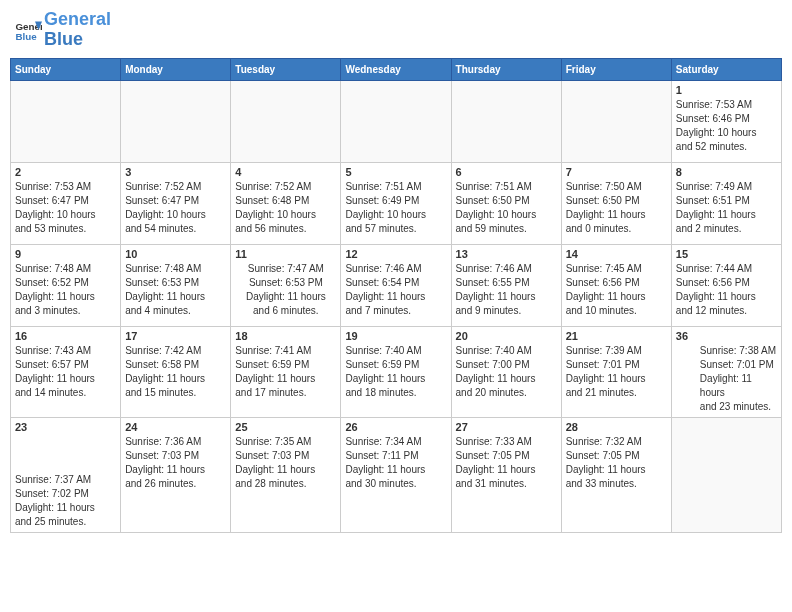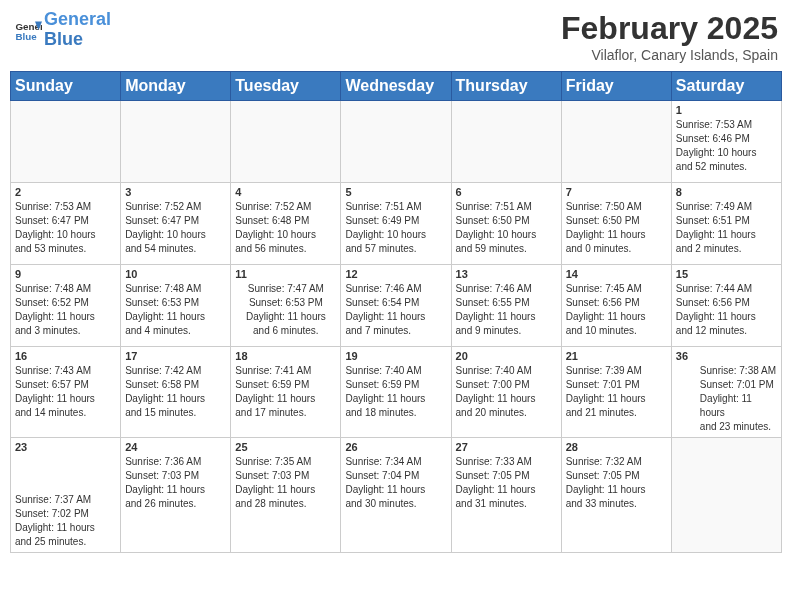--- a/index.html
+++ b/index.html
@@ -48,21 +48,21 @@
       color: #555;
     }
     .calendar {
       width: 100%;
       border-collapse: collapse;
       border: 1px solid #ccc;
     }
     .calendar th {
       background-color: #3a7abf;
       color: #fff;
-      font-size: 16px;
+      font-size: 10px;
       font-weight: bold;
       padding: 5px 4px;
       text-align: left;
       border: 1px solid #2a5a9f;
     }
     .calendar td {
       width: calc(100% / 7);
       vertical-align: top;
       border: 1px solid #ccc;
       padding: 3px 4px;
@@ -94,24 +94,20 @@
     <svg class="logo-icon" viewBox="0 0 40 40">
       <text x="2" y="20" font-size="14" font-weight="bold" fill="#333">General</text>
       <text x="2" y="34" font-size="14" font-weight="bold" fill="#3a7abf">Blue</text>
       <polygon points="30,8 40,8 35,20" fill="#3a7abf"></polygon>
     </svg>
     <div>
       <div class="logo-text"><span>General</span></div>
       <div class="logo-text" style="color:#3a7abf;">Blue</div>
     </div>
   </div>
-  <div class="title-block">
-    <div class="month-title">February 2025</div>
-    <div class="subtitle">Vilaflor, Canary Islands, Spain</div>
-  </div>
 </div>
 
 <table class="calendar">
   <thead>
     <tr>
     <th>Sunday</th>
         <th>Monday</th>
         <th>Tuesday</th>
         <th>Wednesday</th>
         <th>Thursday</th>
@@ -306,21 +302,21 @@
         <td>
           <span class="day-number">25</span>
           <div class="day-info" style="white-space: pre-line;">Sunrise: 7:35 AM
 Sunset: 7:03 PM
 Daylight: 11 hours
 and 28 minutes.</div>
         </td>
         <td>
           <span class="day-number">26</span>
           <div class="day-info" style="white-space: pre-line;">Sunrise: 7:34 AM
-Sunset: 7:04 PM
+Sunset: 7:11 PM
 Daylight: 11 hours
 and 30 minutes.</div>
         </td>
         <td>
           <span class="day-number">27</span>
           <div class="day-info" style="white-space: pre-line;">Sunrise: 7:33 AM
 Sunset: 7:05 PM
 Daylight: 11 hours
 and 31 minutes.</div>
         </td>

